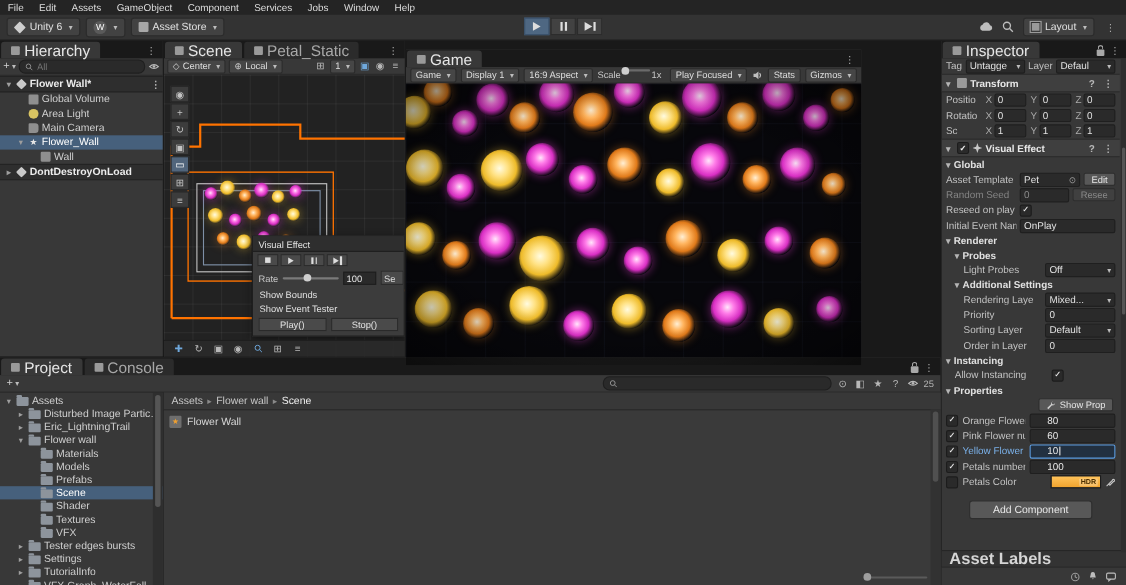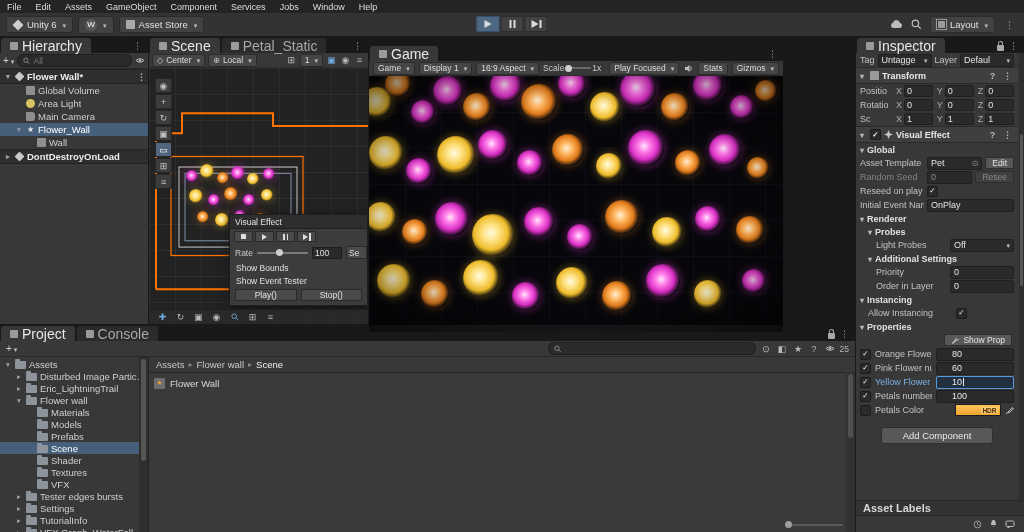--- a/index.html
+++ b/index.html
@@ -97,21 +97,21 @@
   .scene-bottombar{position:absolute;left:0;right:0;bottom:0;height:14px;background:rgba(42,42,42,.92);border-top:1px solid #1e1e1e;display:flex;align-items:center;gap:7px;padding:0 8px;z-index:5;}
 
   
   .panel-game{position:absolute;left:369px;top:37px;width:414px;height:287px;background:#383838;display:flex;flex-direction:column;margin-top:8px;}
   .game-toolbar{height:14px;border-bottom:1px solid #2b2b2b;display:flex;align-items:center;gap:4px;padding:0 4px;font-size:8.5px;white-space:nowrap;}
   .game-view{flex:1;position:relative;background:#07070b;overflow:hidden;
     background-image:linear-gradient(rgba(80,100,150,.08) 1px,transparent 1px),linear-gradient(90deg,rgba(80,100,150,.08) 1px,transparent 1px);
     background-size:36px 36px;}
   .game-vignette{position:absolute;inset:0;background:radial-gradient(ellipse at center,rgba(0,0,0,0) 55%,rgba(0,0,0,.5) 100%);pointer-events:none;z-index:2;}
   .game-flowers{inset:0;}
-  .scale-wrap{display:flex;align-items:center;gap:1px;width:72px;}
+  .scale-wrap{display:flex;gap:1px;width:72px;}
   .scale-wrap .slider-track{background:#6a6a6a;}
 
   
   .panel-project{position:absolute;left:0;top:325px;width:855px;height:207px;background:#383838;display:flex;flex-direction:column;}
   .proj-toolbar{height:15px;border-bottom:1px solid #282828;display:flex;align-items:center;gap:5px;padding:0 6px;}
   .proj-body{flex:1;display:flex;min-height:0;}
   .proj-tree{width:148px;border-right:1px solid #262626;position:relative;overflow:hidden;padding-top:1px;}
   .t-scroll{position:absolute;right:0;top:0;bottom:0;width:9px;background:#2e2e2e;}
   .t-thumb{position:absolute;left:2px;right:2px;top:2px;height:58%;background:#555;border-radius:3px;}
   .tree-row{height:12px;display:flex;align-items:center;gap:3px;font-size:9.5px;color:#cfcfcf;white-space:nowrap;overflow:hidden;}
@@ -166,21 +166,21 @@
   .p-label{flex:1;color:#c2c2c2;white-space:nowrap;overflow:hidden;}
   .prop-row.active .p-label{color:#7ab0e8;}
   .p-field{width:46px;flex:none;background:#2a2a2a;border:1px solid #1f1f1f;height:11px;display:flex;align-items:center;padding:0 15px;color:#e8e8e8;border-radius:2px;}
   .p-field.focus{border-color:#5a9ade;background:#223040;}
   .caret{width:1px;height:8px;background:#eaeaea;margin-left:1px;}
   .swatch{width:40px;height:10px;border:1px solid #1c1c1c;display:flex;align-items:center;justify-content:flex-end;padding:0 2px;flex:none;}
   .hdr-tag{font-size:6.5px;color:#4d3000;background:rgba(255,255,255,.25);padding:0 1.5px;border-radius:1px;font-weight:bold;}
   .eyedrop{display:flex;align-items:center;}
   .showprop{margin-right:2px;}
   .add-comp{display:block;margin:10px auto 6px;width:112px;height:17px;background:#585858;border:1px solid #2e2e2e;border-radius:3px;color:#e8e8e8;font-size:9.5px;font-family:inherit;}
-  .asset-labels{height:14px;background:#333;border-top:1px solid #262626;display:flex;align-items:center;padding:0 7px;color:#d6d6d6;font-weight:bold;font-size:11px;}
+  .asset-labels{height:14px;background:#333;border-top:1px solid #262626;display:flex;align-items:center;padding:0 7px;color:#d6d6d6;font-weight:bold;font-size:15px;}
   .status-icons{height:16px;display:flex;align-items:center;justify-content:flex-end;gap:7px;padding:0 9px;background:#383838;border-top:1px solid #262626;}
   .insp-scroll{position:absolute;right:0;top:16px;bottom:30px;width:5px;background:#2e2e2e;}
   .insp-thumb{position:absolute;left:1px;right:1px;top:18%;height:34%;background:#555;border-radius:2px;}
 </style>
 </head>
 <body>
 
 <div class="app">
 
   <div class="menubar">
@@ -807,23 +807,37 @@
         <div class="idrop w56">
             <span class="dval">Off</span>
             <span class="car"></span>
           </div>
       </div>
       <div class="sub-header ind1">
           <span class="fold-h"></span>
           <span>Additional Settings</span>
         </div>
       <div class="irow ind2">
+        <span class="ilabel grow">Rendering Laye</span>
+        <div class="idrop w56">
+            <span class="dval">Mixed...</span>
+            <span class="car"></span>
+          </div>
+      </div>
+      <div class="irow ind2">
         <span class="ilabel grow">Priority</span>
         <div class="ifield w56">
             <span>0</span>
+          </div>
+      </div>
+      <div class="irow ind2">
+        <span class="ilabel grow">Sorting Layer</span>
+        <div class="idrop w56">
+            <span class="dval">Default</span>
+            <span class="car"></span>
           </div>
       </div>
       <div class="irow ind2">
         <span class="ilabel grow">Order in Layer</span>
         <div class="ifield w56">
             <span>0</span>
           </div>
       </div>
 
       <div class="sub-header">

